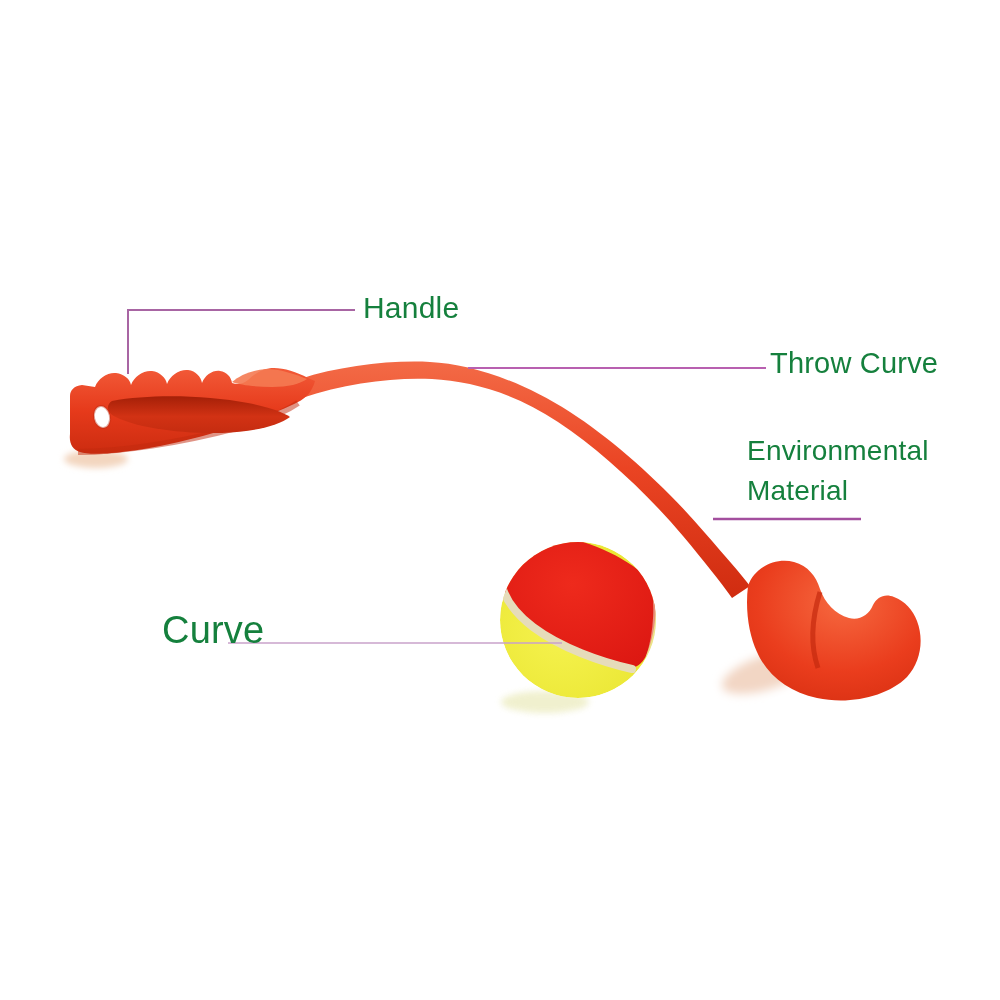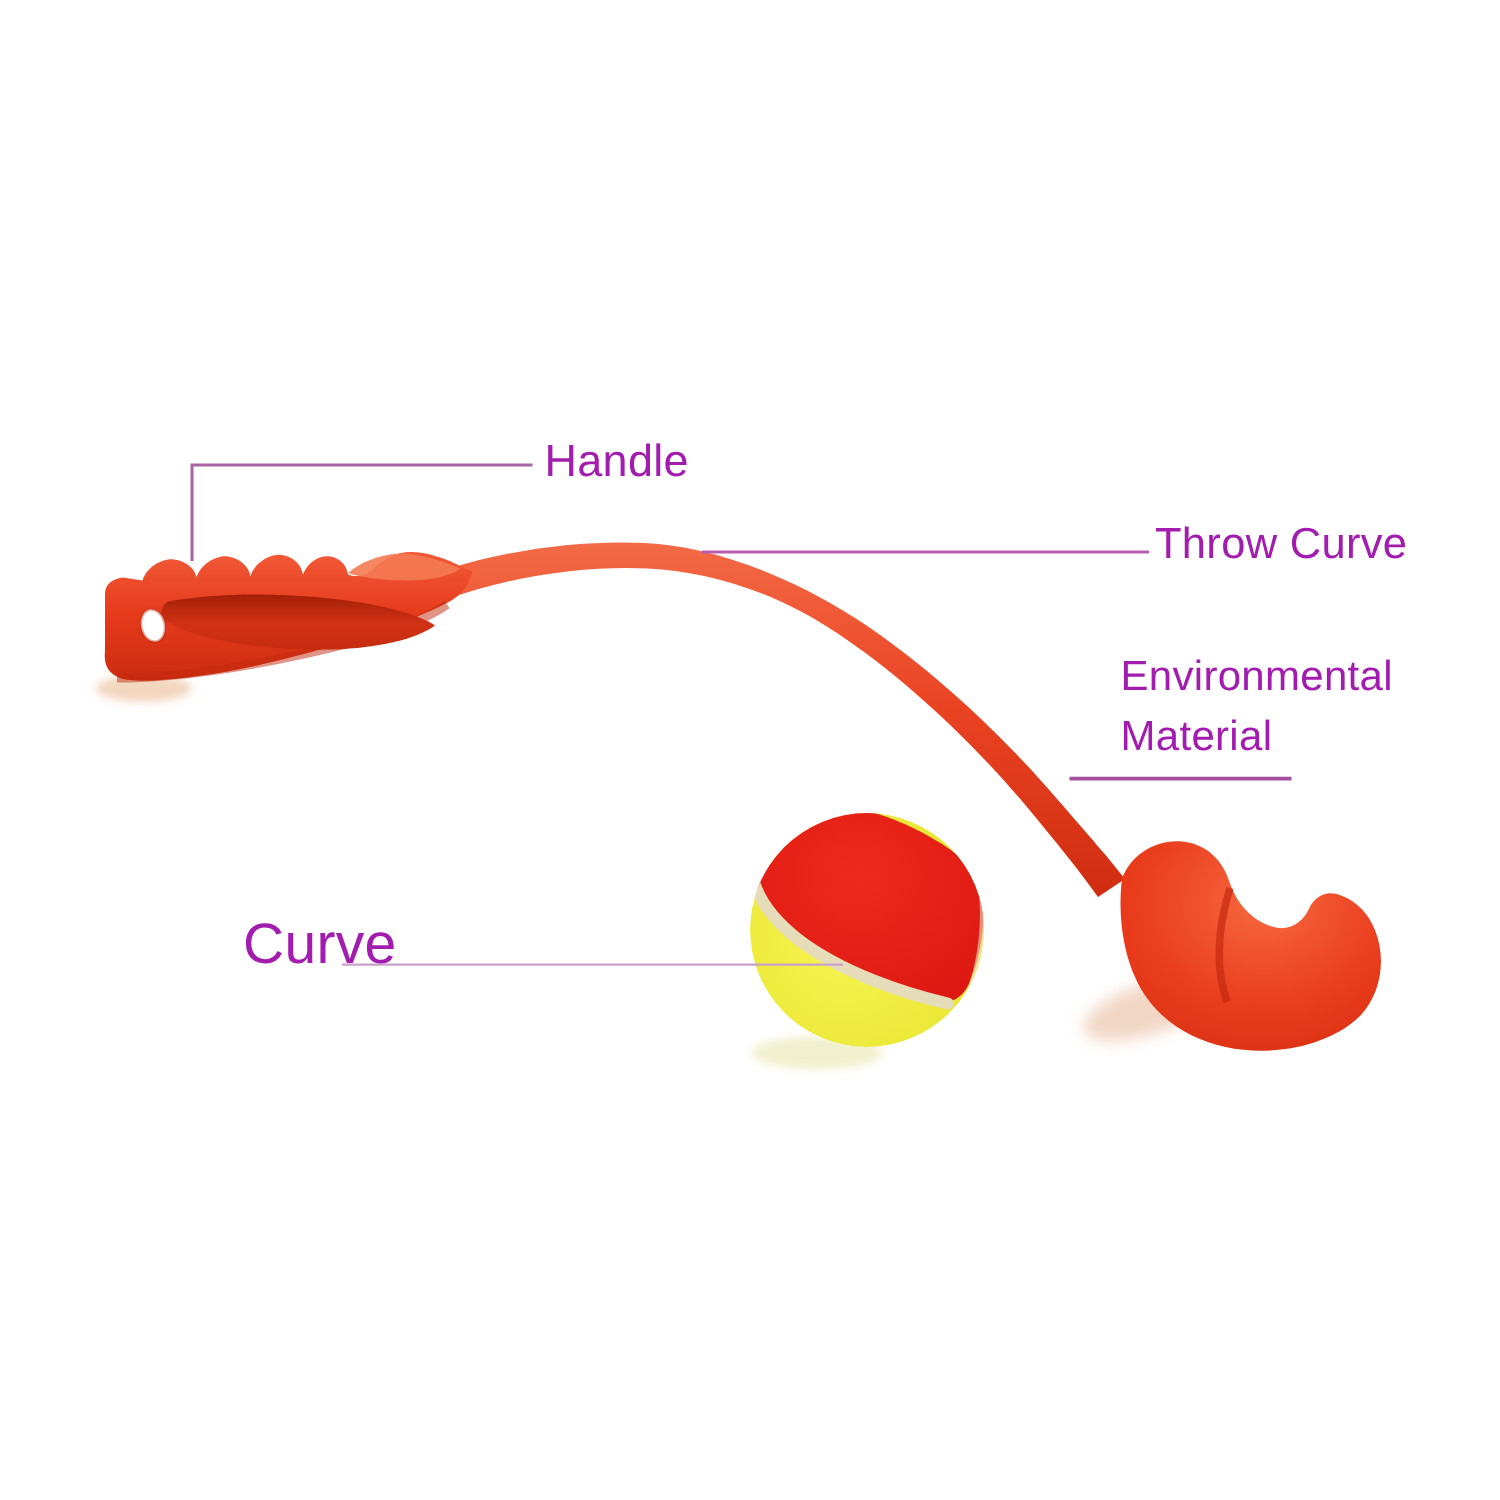--- a/index.html
+++ b/index.html
@@ -7,21 +7,21 @@
     position: relative;
     width: 1000px;
     height: 1000px;
     background: #ffffff;
     overflow: hidden;
     font-family: "Liberation Sans", sans-serif;
   }
   .scene-svg { position: absolute; left: 0; top: 0; width: 1000px; height: 1000px; }
   .label {
     position: absolute;
-    color: #a21caf;
+    color: #15803d;
     font-family: "Liberation Sans", sans-serif;
     font-weight: normal;
     white-space: nowrap;
     letter-spacing: 0.2px;
   }
   .label-handle   { left: 363px; top: 291px; font-size: 30px; }
   .label-throw    { left: 770px; top: 347px; font-size: 29px; }
   .label-env      { left: 747px; top: 431px; font-size: 28px; line-height: 40px; }
   .label-ball     { left: 162px; top: 609px; font-size: 38px; }
 </style>

